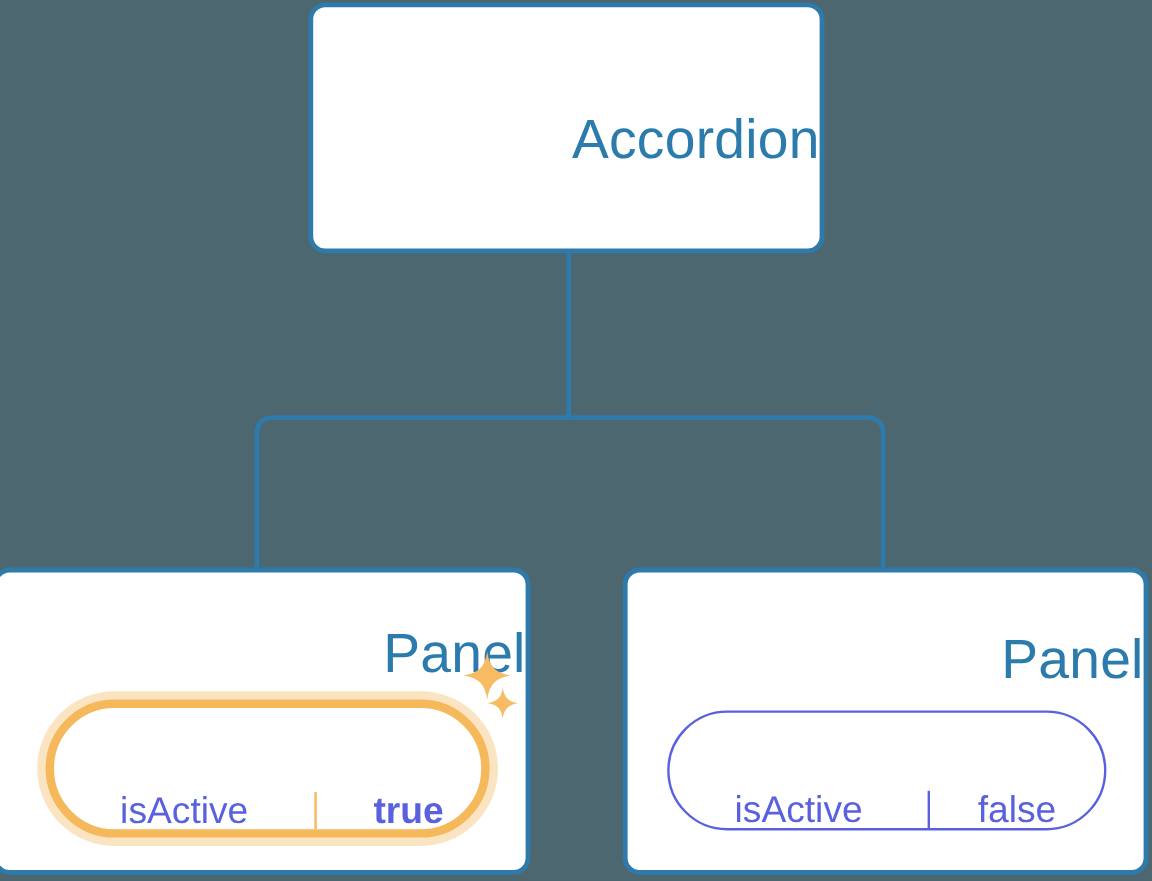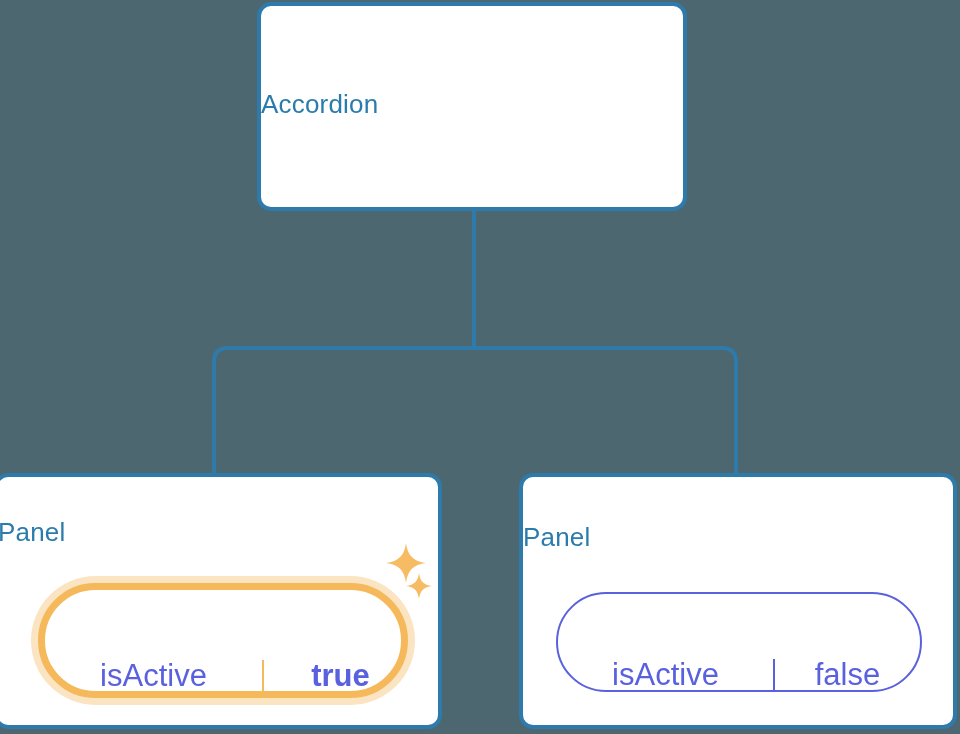--- a/index.html
+++ b/index.html
@@ -57,23 +57,23 @@
 
   #node-panel-right {
     left: 519px;
     top: 473px;
     width: 438px;
     height: 256px;
   }
 
   .node-title {
     color: #2b7cad;
-    font-size: 26px;
+    font-size: 46px;
     font-weight: 400;
-    text-align: left;
+    text-align: right;
     letter-spacing: .2px;
     white-space: nowrap;
   }
 
   #accordion-title {
     position: absolute;
     left: 0;
     right: 0;
     top: 83px;
   }

